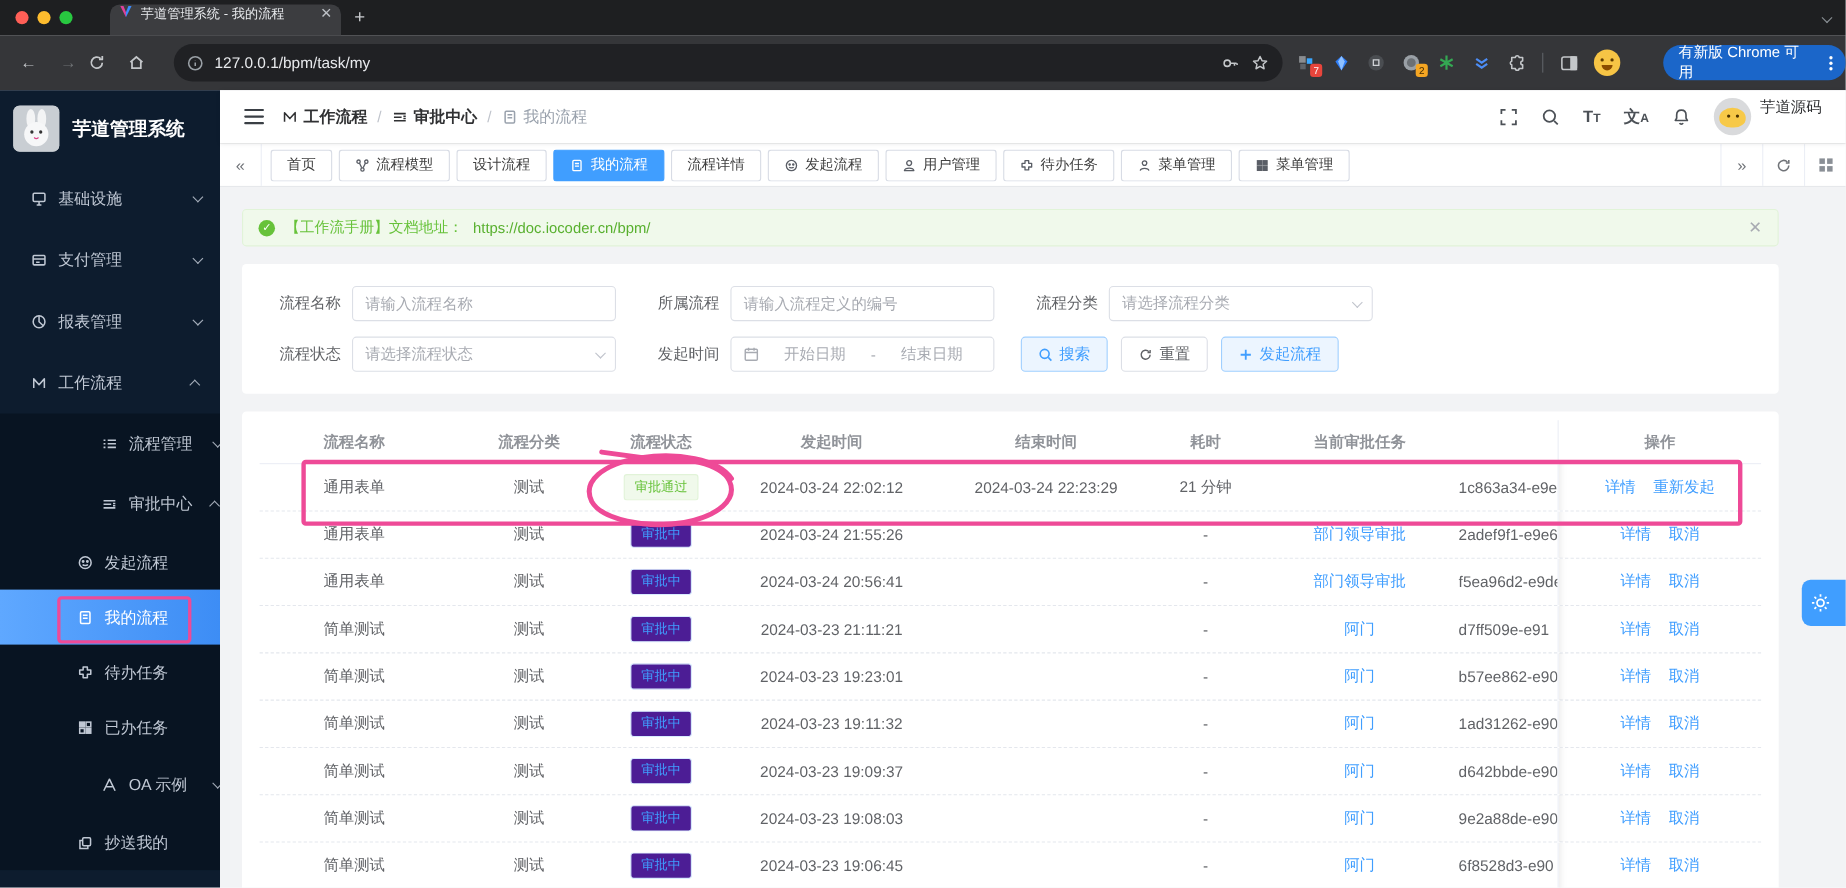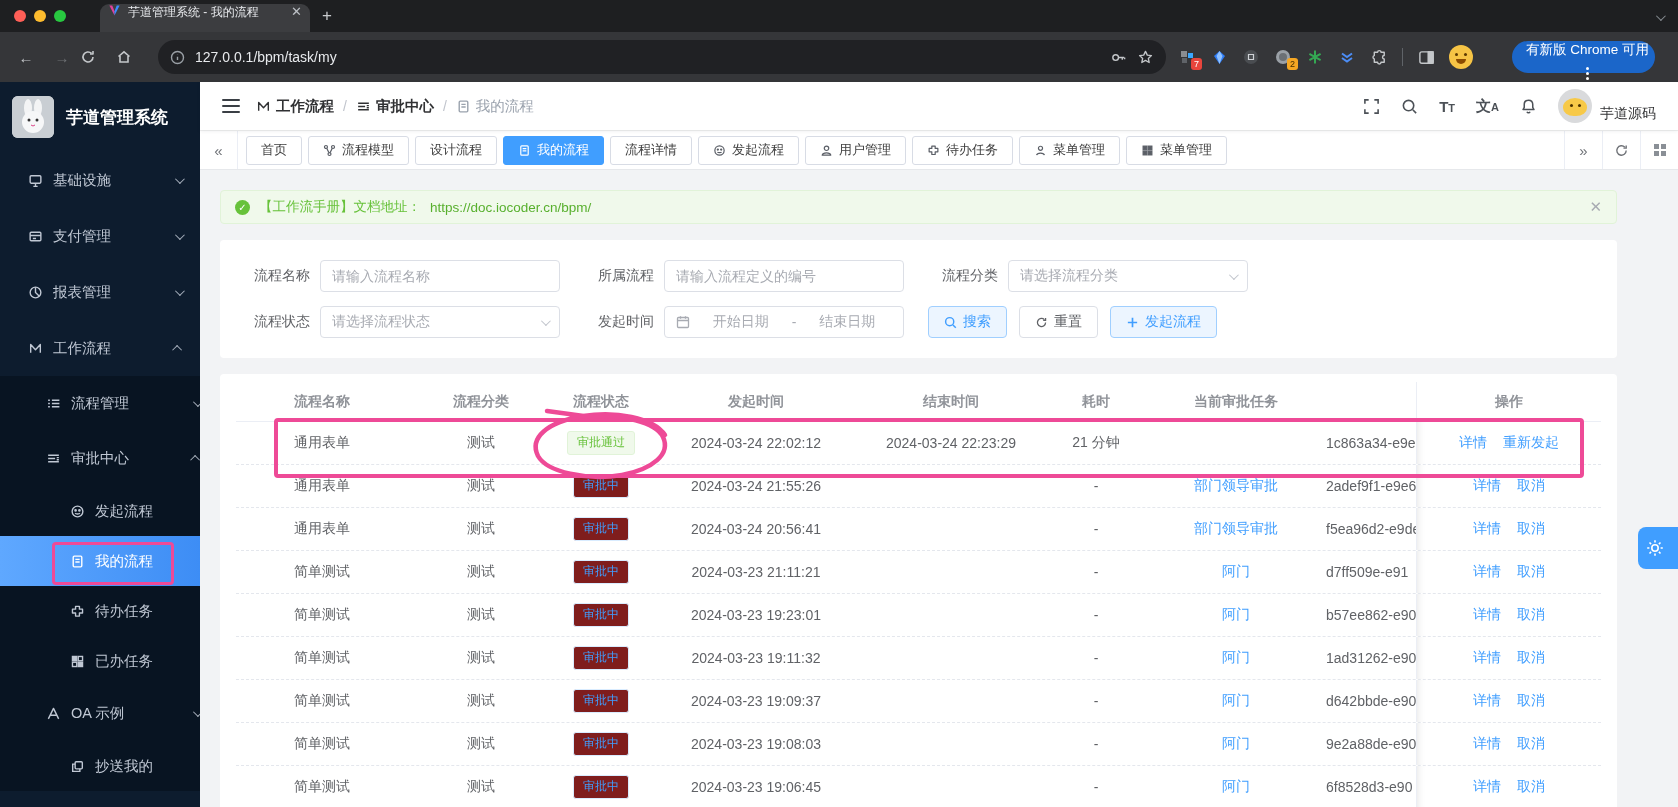--- a/index.html
+++ b/index.html
@@ -21,54 +21,54 @@
   .toolbar { position:absolute; left:0; top:32px; width:1678px; height:50px; background:#353639; display:flex; align-items:center; }
   .nav-ic { color:#c4c7ca; width:36px; text-align:center; font-size:15px; }
   .nav-ic.disabled { color:#6e7174; }
   .urlbar { position:absolute; left:158px; top:8px; width:1008px; height:34px; background:#202124; border-radius:17px; display:flex; align-items:center; padding:0 12px; gap:10px; }
   .urlbar .url-text { color:#e8eaed; font-size:14px; flex:1; }
   .ext-cluster { position:absolute; left:1178px; top:9px; display:flex; align-items:center; gap:14px; height:32px; }
   .ext { position:relative; width:18px; height:18px; display:flex; align-items:center; justify-content:center; }
   .ext-badge { position:absolute; right:-6px; bottom:-4px; background:#e8453c; color:#fff; font-size:9px; padding:0 3px; border-radius:3px; line-height:12px; }
   .ext-badge.orange { background:#f5a623; color:#442c00; }
   .sep-v { width:1px; height:18px; background:#5f6368; }
-  .update-pill { position:absolute; left:1512px; top:9px; height:32px; background:#1b66c9; border-radius:16px; color:#fff; display:flex; align-items:center; gap:8px; padding:0 6px 0 14px; font-size:13.5px;flex-direction:column; }
+  .update-pill { position:absolute; left:1512px; top:9px; height:32px; background:#1b66c9; border-radius:16px; color:#fff; display:flex; align-items:center; gap:8px; padding:0 6px 0 14px; font-size:13.5px; }
   .kebab { display:inline-flex; flex-direction:column; gap:2px; padding:0 6px; }
   .kebab i { width:3px; height:3px; border-radius:50%; background:#fff; }
   .avatar-emoji { width:24px; height:24px; border-radius:50%; background:#f6c445; position:relative; }
   .avatar-emoji:before { content:""; position:absolute; left:6px; top:8px; width:3px; height:3px; background:#5d3a00; border-radius:50%; box-shadow:9px 0 0 #5d3a00; }
   .avatar-emoji:after { content:""; position:absolute; left:7px; top:14px; width:10px; height:5px; border-radius:0 0 10px 10px; background:#8a4b00; }
 
   
   .sidebar { position:absolute; left:0; top:82px; width:200px; bottom:0; background:#0d1c2e; color:#c0c8d4; }
   .logo-row { height:70px; display:flex; align-items:center; gap:12px; padding-left:12px; }
   .logo-img { width:42px; height:42px; border-radius:6px; background:#cfd4d9; overflow:hidden; flex:none; }
   .logo-title { color:#fff; font-size:17px; font-weight:bold; white-space:nowrap; }
   .menu-item { display:flex; align-items:center; gap:10px; cursor:pointer; font-size:14.5px; }
   .menu-item .mi-label { flex:1; white-space:nowrap; }
   .menu-item .mi-icon { display:flex; flex:none; }
   .lv1 { height:56px; padding-left:28px; padding-right:18px; }
-  .lv2 { height:55px; padding-left:46px; padding-right:0; }
+  .lv2 { height:55px; padding-left:46px; padding-right:0;margin-left:46px; }
   .lv3 { height:50px; padding-left:70px; padding-right:18px; }
   .submenu { background:#081422; }
   .menu-item.active { background:linear-gradient(90deg,#5fa8ff 0%,#3d8df5 100%); color:#fff; }
   .chev { width:7px; height:7px; border-right:1.5px solid currentColor; border-bottom:1.5px solid currentColor; transform:rotate(45deg) translateY(-2px); flex:none; opacity:.85; }
   .chev.up { transform:rotate(-135deg) translateY(-2px); }
 
   .main { position:absolute; left:200px; top:82px; right:0; bottom:0; display:flex; flex-direction:column; }
   .app-header { height:48px; background:#fff; display:flex; align-items:center; padding:0 22px; gap:16px; box-shadow:0 1px 4px rgba(0,21,41,.08); z-index:5; }
   .hamburger { width:18px; display:flex; flex-direction:column; gap:4px; }
   .hamburger i { height:2px; background:#3a3f45; border-radius:1px; }
   .crumbs { display:flex; align-items:center; gap:9px; flex:1; }
   .crumb { display:flex; align-items:center; gap:5px; font-weight:bold; color:#303133; font-size:14.5px; }
   .crumb.muted { color:#9aa2ad; font-weight:normal; }
   .crumb-sep { color:#c0c4cc; }
   .hdr-actions { display:flex; align-items:center; gap:21px; color:#4c5157; }
   .hdr-txt-ic { font-size:15px; font-weight:bold; }
-  .user-chip { display:flex; align-items:flex-end; gap:8px; }
+  .user-chip { display:flex; align-items:flex-start; gap:8px; }
   .user-avatar { width:34px; height:34px; border-radius:50%; background:#d9dadc; position:relative; overflow:hidden; }
   .user-avatar:before { content:""; position:absolute; left:5px; top:9px; width:24px; height:18px; background:#f7c948; border-radius:50% 50% 45% 45%; }
   .user-avatar:after { content:""; position:absolute; left:12px; top:15px; width:3px; height:3px; border-radius:50%; background:#4b3200; box-shadow:8px 0 0 #4b3200; }
   .user-name { color:#303133; font-size:14px; }
 
   .tagsbar { height:40px; background:#fff; border-top:1px solid #f0f0f0; border-bottom:1px solid #e6e8eb; display:flex; align-items:center; z-index:4; }
   .tag-nav { width:38px; height:100%; display:flex; align-items:center; justify-content:center; color:#707378; border-right:1px solid #ebeef5; flex:none; font-size:15px; }
   .tag-nav.rb { border-right:none; border-left:1px solid #ebeef5; }
   .tags { flex:1; display:flex; align-items:center; gap:6px; padding:0 8px; overflow:hidden; }
   .tag { height:29px; display:flex; align-items:center; gap:6px; padding:0 14px; border:1px solid #d8dce5; border-radius:3px; background:#fff; color:#404040; font-size:13px; white-space:nowrap; }
@@ -103,21 +103,21 @@
   .ptable { width:100%; font-size:14px; color:#606266; }
   .tr { display:grid; grid-template-columns:180px 130px 110px 200px 190px 100px 180px 90px 1fr; align-items:center; border-bottom:1px dashed #e4e7ed; }
   .tr.thead { border-bottom:1px solid #ebeef5; color:#909399; font-weight:bold; height:40px; }
   .tr.tbody-row { height:43px; }
   .td { overflow:hidden; white-space:nowrap; text-align:center; }
   .td.c-name { text-align:left; padding-left:58px; }
   .td.c-id { text-align:left; }
   .td.c-action { border-left:1px solid #ebeef5; align-self:stretch; display:flex; align-items:center; justify-content:center; gap:16px; box-shadow:inset 8px 0 8px -8px rgba(0,0,0,.12); }
   .blue-link { color:#409eff; text-decoration:none; }
   .badge { display:inline-block; padding:3px 9px; border-radius:3px; font-size:12px; line-height:1.3; }
-  .badge.processing { color:#409eff; background:#7f1d1d; border:1px solid #d9ecff; }
+  .badge.processing { color:#409eff; background:#4c1d95; border:1px solid #d9ecff; }
   .badge.success { color:#67c23a; background:#f0f9eb; border:1px solid #e1f3d8; }
 
   
   .gear-fab { position:absolute; right:0; top:527px; width:40px; height:42px; background:#409eff; border-radius:8px 0 0 8px; display:flex; align-items:center; padding-left:7px; color:#fff; z-index:30; }
 
   
   .anno { position:absolute; pointer-events:none; z-index:60; }
   .anno-rect { border:4px solid #ee4a97; border-radius:4px; }
   .anno-rect.thin { border-width:3px; }
   svg { display:block; }

